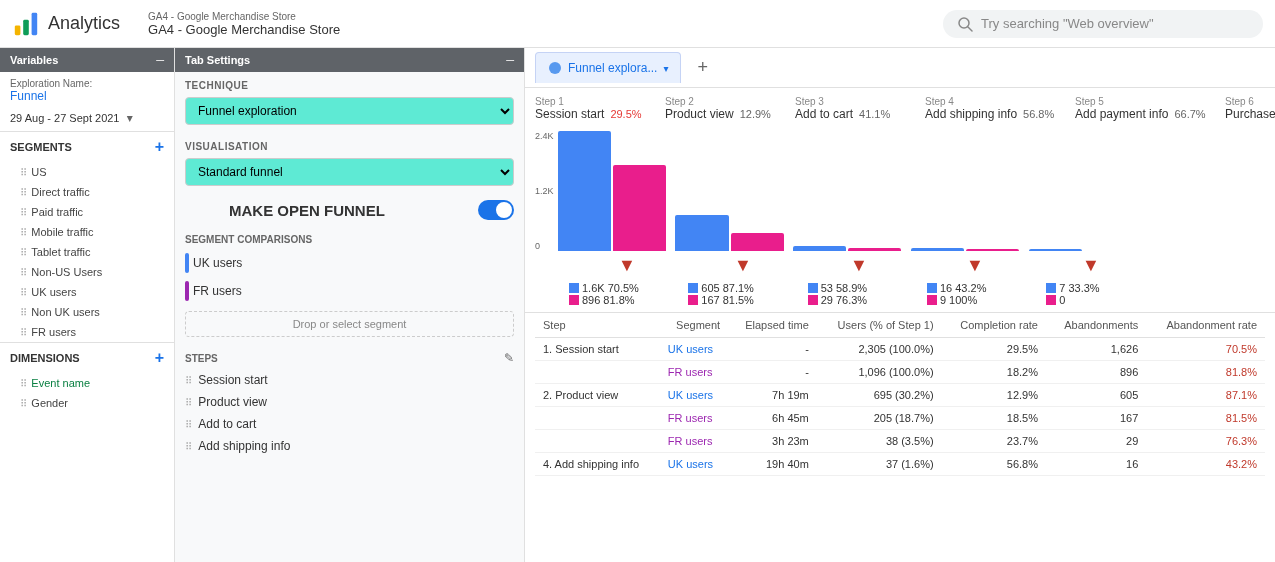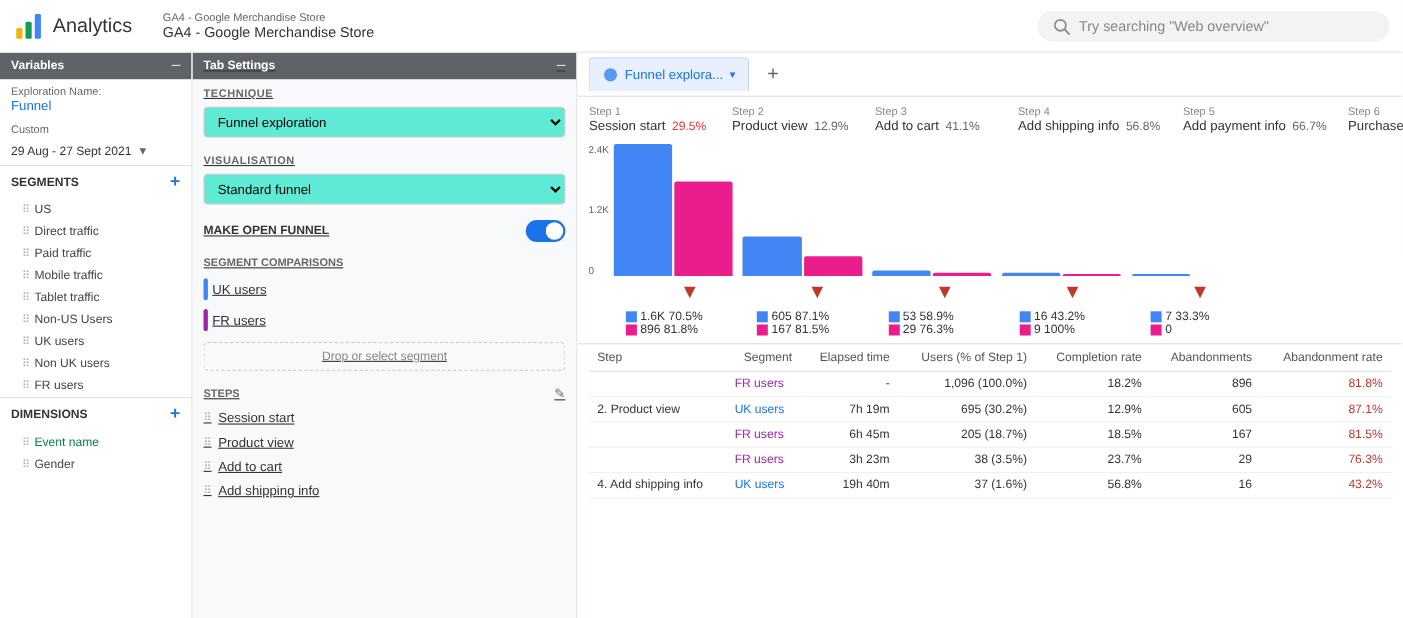--- a/index.html
+++ b/index.html
@@ -21,27 +21,27 @@
     .sidebar-section-header { background: #5f6368; color: #fff; padding: 6px 10px; font-size: 11px; font-weight: 600; display: flex; justify-content: space-between; align-items: center; }
     .sidebar-field { padding: 6px 10px; }
     .sidebar-field-label { font-size: 10px; color: #666; }
     .sidebar-field-value { font-size: 12px; color: #1a73e8; font-weight: 500; }
     .sidebar-date { padding: 4px 10px; font-size: 10px; color: #333; display: flex; align-items: center; gap: 4px; }
     .sidebar-section-title { padding: 6px 10px; font-size: 11px; font-weight: 600; color: #333; display: flex; justify-content: space-between; align-items: center; border-top: 1px solid #e0e0e0; }
     .sidebar-item { padding: 4px 10px 4px 20px; font-size: 11px; color: #444; cursor: pointer; display: flex; align-items: center; gap: 4px; }
     .drag-icon { color: #aaa; font-size: 10px; }
 
     
-    .middle-panel { width: 350px; background: #f8f9fa; border-right: 1px solid #e0e0e0; overflow-y: auto; flex-shrink: 0; text-decoration: underline; }
+    .middle-panel { width: 350px; background: #f8f9fa; border-right: 1px solid #e0e0e0; overflow-y: auto; flex-shrink: 0; }
     .panel-section-header { background: #5f6368; color: #fff; padding: 6px 10px; font-size: 11px; font-weight: 600; display: flex; justify-content: space-between; align-items: center; }
     .panel-label { padding: 8px 10px 4px; font-size: 10px; color: #666; font-weight: 600; text-transform: uppercase; letter-spacing: 0.5px; }
     .panel-select-wrap { padding: 2px 10px 8px; }
     .panel-select { width: 100%; padding: 5px 8px; border: 1px solid #ccc; border-radius: 4px; background: #5eead4; font-size: 12px; }
     .toggle-row { display: flex; align-items: center; justify-content: space-between; padding: 6px 10px; }
-    .toggle-label { font-size: 11px; font-weight: 600; color: #333; }
+    .toggle-label { font-size: 15px; font-weight: 600; color: #333; margin-left: 44px; }
     .toggle { width: 36px; height: 20px; background: #1a73e8; border-radius: 10px; position: relative; cursor: pointer; }
     .toggle::after { content: ''; width: 16px; height: 16px; background: #fff; border-radius: 50%; position: absolute; top: 2px; right: 2px; }
     .segment-comparisons-label { padding: 8px 10px 4px; font-size: 10px; color: #666; font-weight: 600; text-transform: uppercase; }
     .segment-item { display: flex; align-items: center; gap: 4px; padding: 4px 10px; }
     .segment-color-bar { width: 4px; height: 20px; border-radius: 2px; flex-shrink: 0; }
     .segment-name { font-size: 12px; color: #333; }
     .segment-drop { margin: 6px 10px; border: 1px dashed #ccc; border-radius: 4px; padding: 6px 8px; font-size: 11px; color: #888; text-align: center; cursor: pointer; }
     .steps-header { display: flex; align-items: center; justify-content: space-between; padding: 8px 10px 4px; }
     .steps-title { font-size: 10px; color: #666; font-weight: 600; text-transform: uppercase; }
     .edit-icon { color: #666; cursor: pointer; }
@@ -97,24 +97,20 @@
 
   <div class="left-sidebar">
     <div class="sidebar-section-header">
       <span>Variables</span>
       <span style="cursor:pointer;">─</span>
     </div>
     <div class="sidebar-field">
       <div class="sidebar-field-label">Exploration Name:</div>
       <div class="sidebar-field-value">Funnel</div>
     </div>
-    <div class="sidebar-date">
-      <span style="font-size:10px;color:#666;">Custom</span>
-        <br>
-    </div>
     <div style="padding:2px 10px 6px;">
       <span style="font-size:11px;">29 Aug - 27 Sept 2021</span>
       <span style="margin-left:4px;color:#666;">▾</span>
     </div>
 
     <div class="sidebar-section-title">
       <span>SEGMENTS</span>
       <span style="color:#1a73e8;font-size:16px;cursor:pointer;">+</span>
     </div>
 
@@ -421,20 +417,29 @@
             <th>Segment</th>
             <th style="text-align:right;">Elapsed time</th>
             <th style="text-align:right;">Users (% of Step 1)</th>
             <th style="text-align:right;">Completion rate</th>
             <th style="text-align:right;">Abandonments</th>
             <th style="text-align:right;">Abandonment rate</th>
           </tr>
         </thead>
         <tbody>
 
+          <tr>
+            <td class="step-cell">1. Session start</td>
+            <td class="uk-segment">UK users</td>
+            <td style="text-align:right;">-</td>
+            <td style="text-align:right;">2,305 (100.0%)</td>
+            <td style="text-align:right;">29.5%</td>
+            <td style="text-align:right;">1,626</td>
+            <td style="text-align:right;" class="highlight-red">70.5%</td>
+          </tr>
 
           <tr>
             <td></td>
             <td class="fr-segment">FR users</td>
             <td style="text-align:right;">-</td>
             <td style="text-align:right;">1,096 (100.0%)</td>
             <td style="text-align:right;">18.2%</td>
             <td style="text-align:right;">896</td>
             <td style="text-align:right;" class="highlight-red">81.8%</td>
           </tr>

